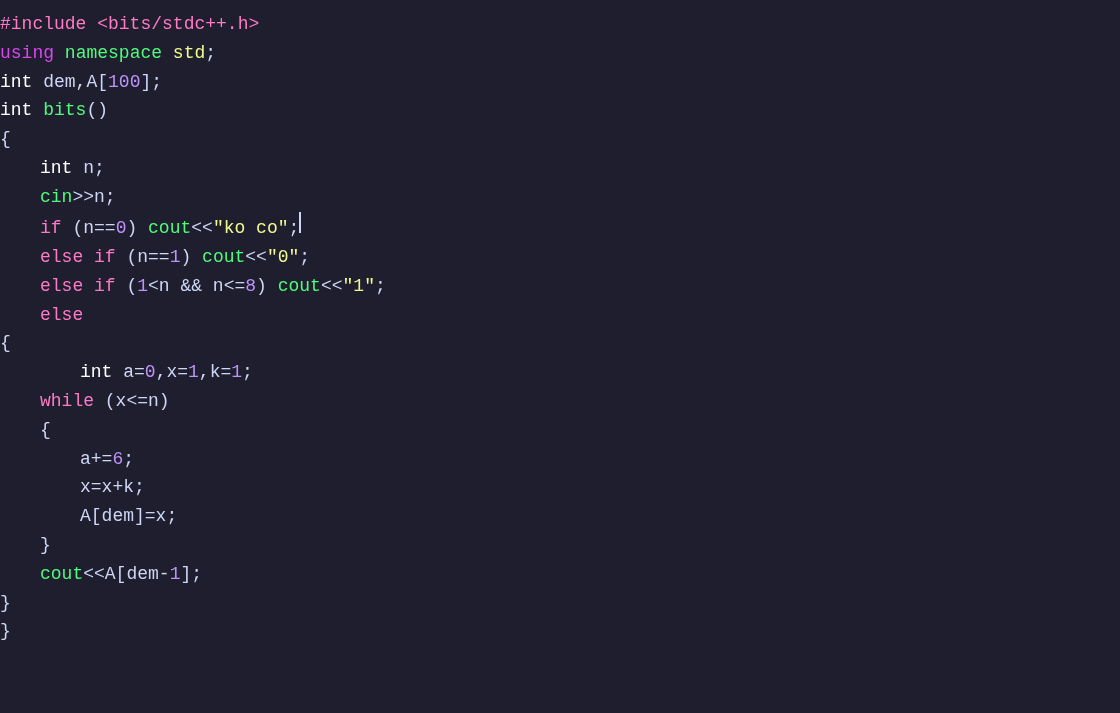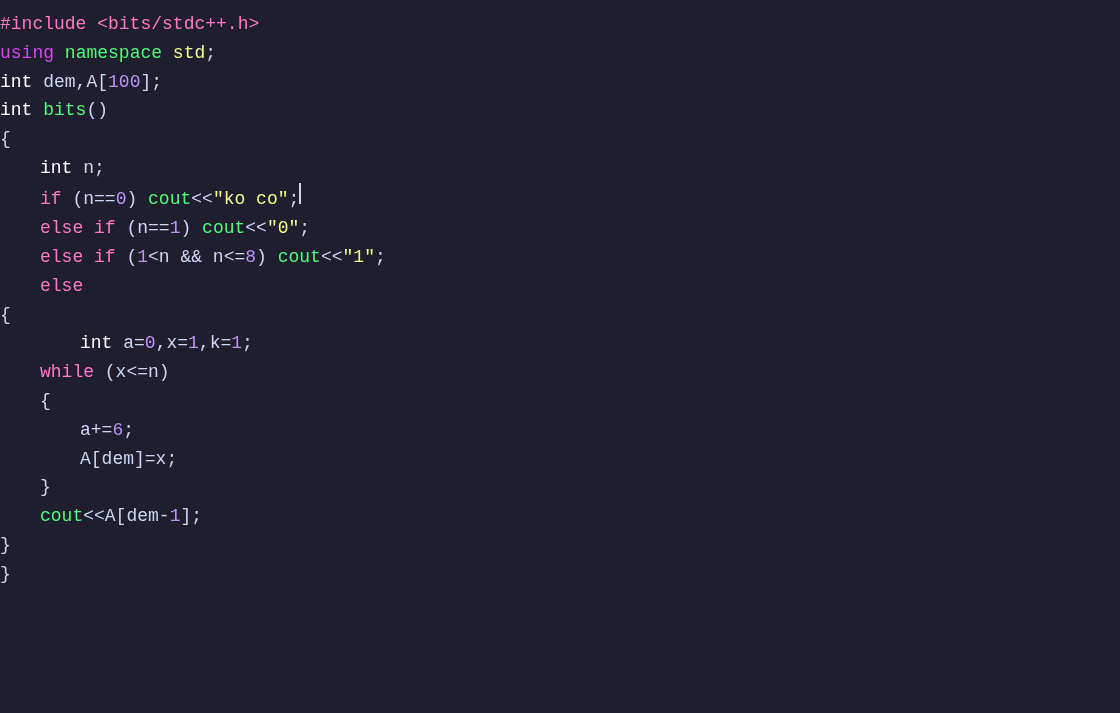--- a/index.html
+++ b/index.html
@@ -97,20 +97,25 @@
   <div class="code-line">
     <span class="c-brace">{</span>
   </div>
 
   <div class="code-line">
     <span class="indent1"></span>
     <span class="c-type">int</span>
     <span class="c-normal"> n;</span>
   </div>
 
+  <div class="code-line">
+    <span class="indent1"></span>
+    <span class="c-cin-cout">cin</span>
+    <span class="c-normal">&gt;&gt;n;</span>
+  </div>
 
   <div class="code-line">
     <span class="indent1"></span>
     <span class="c-keyword">if</span>
     <span class="c-normal"> (n==</span>
     <span class="c-number">0</span>
     <span class="c-normal">) </span>
     <span class="c-cin-cout">cout</span>
     <span class="c-normal">&lt;&lt;</span>
     <span class="c-string">"ko co"</span>
@@ -181,20 +186,24 @@
   </div>
 
   <div class="code-line">
     <span class="indent2"></span>
     <span class="c-normal">a+=</span>
     <span class="c-number">6</span>
     <span class="c-normal">;</span>
   </div>
 
 
+  <div class="code-line">
+    <span class="indent2"></span>
+    <span class="c-normal">x=x+k;</span>
+  </div>
 
 
   <div class="code-line">
     <span class="indent2"></span>
     <span class="c-normal">A[dem]=x;</span>
   </div>
 
   <div class="code-line">
     <span class="indent1"></span>
     <span class="c-brace">}</span>

